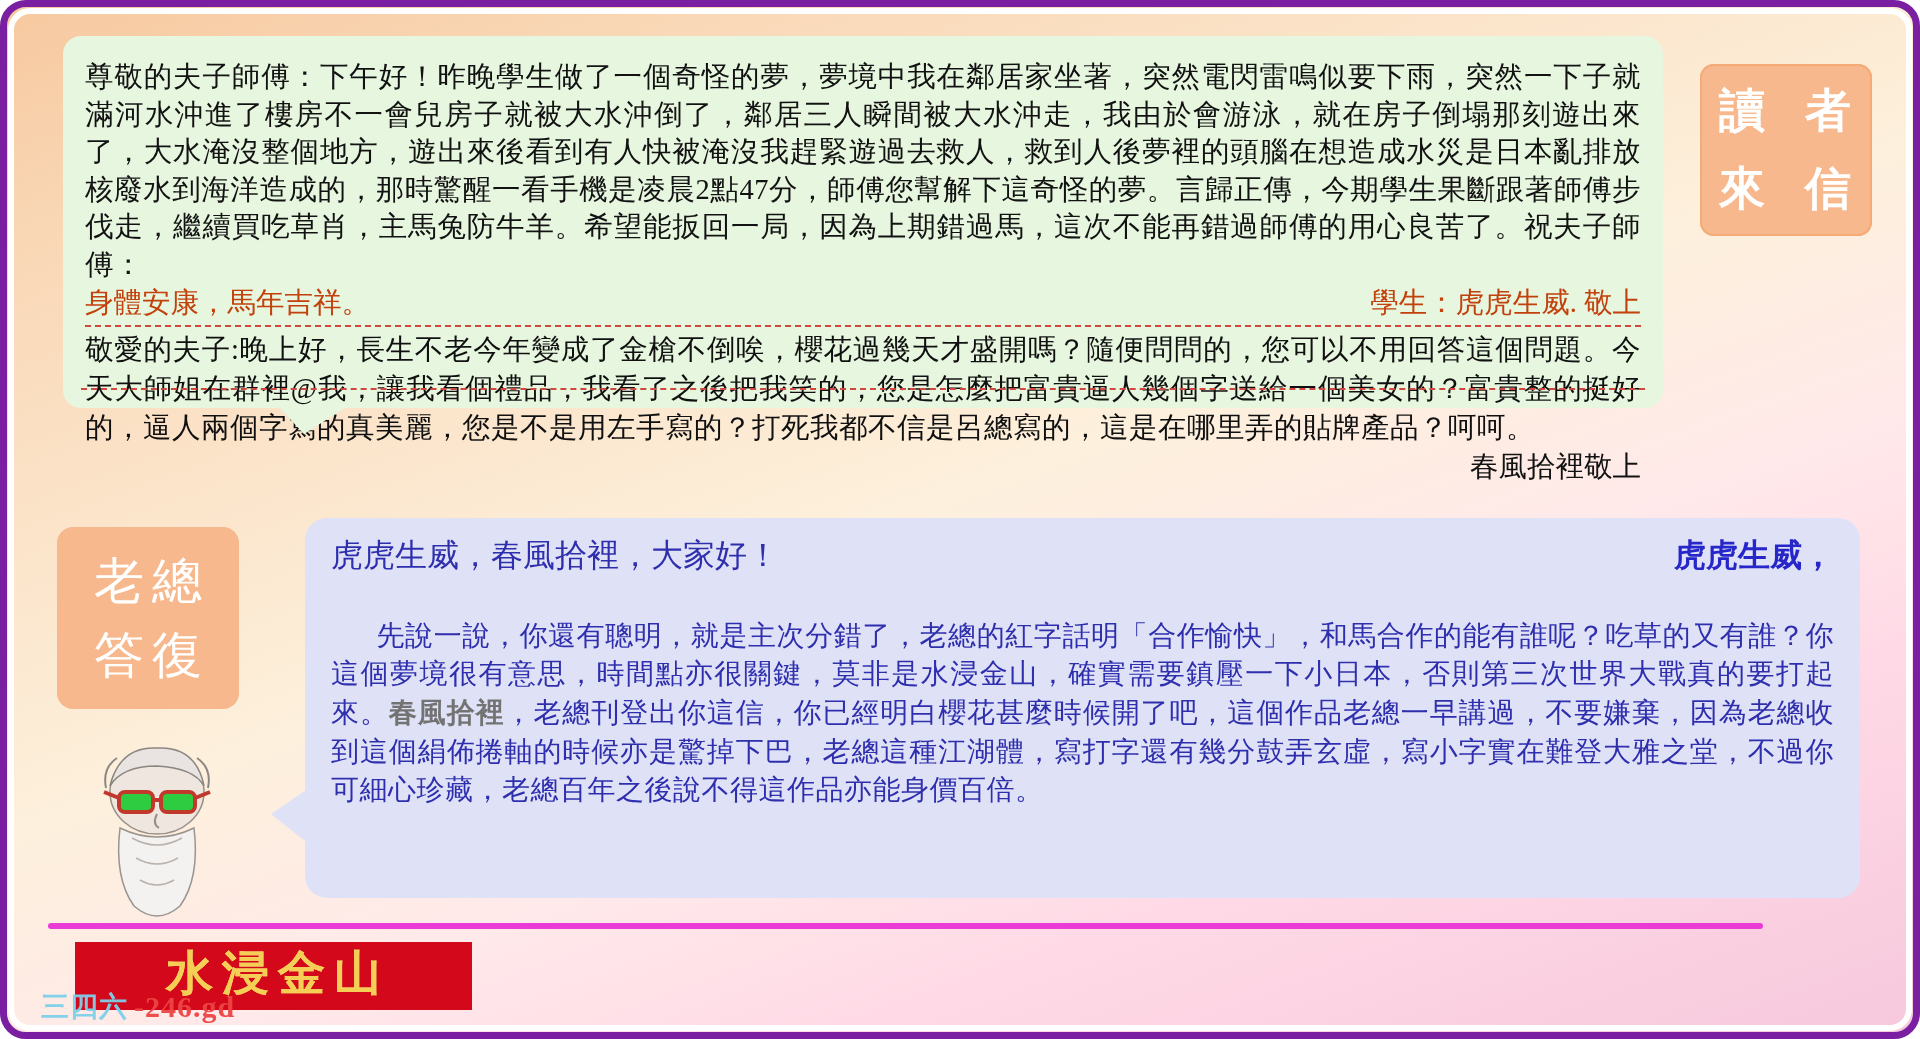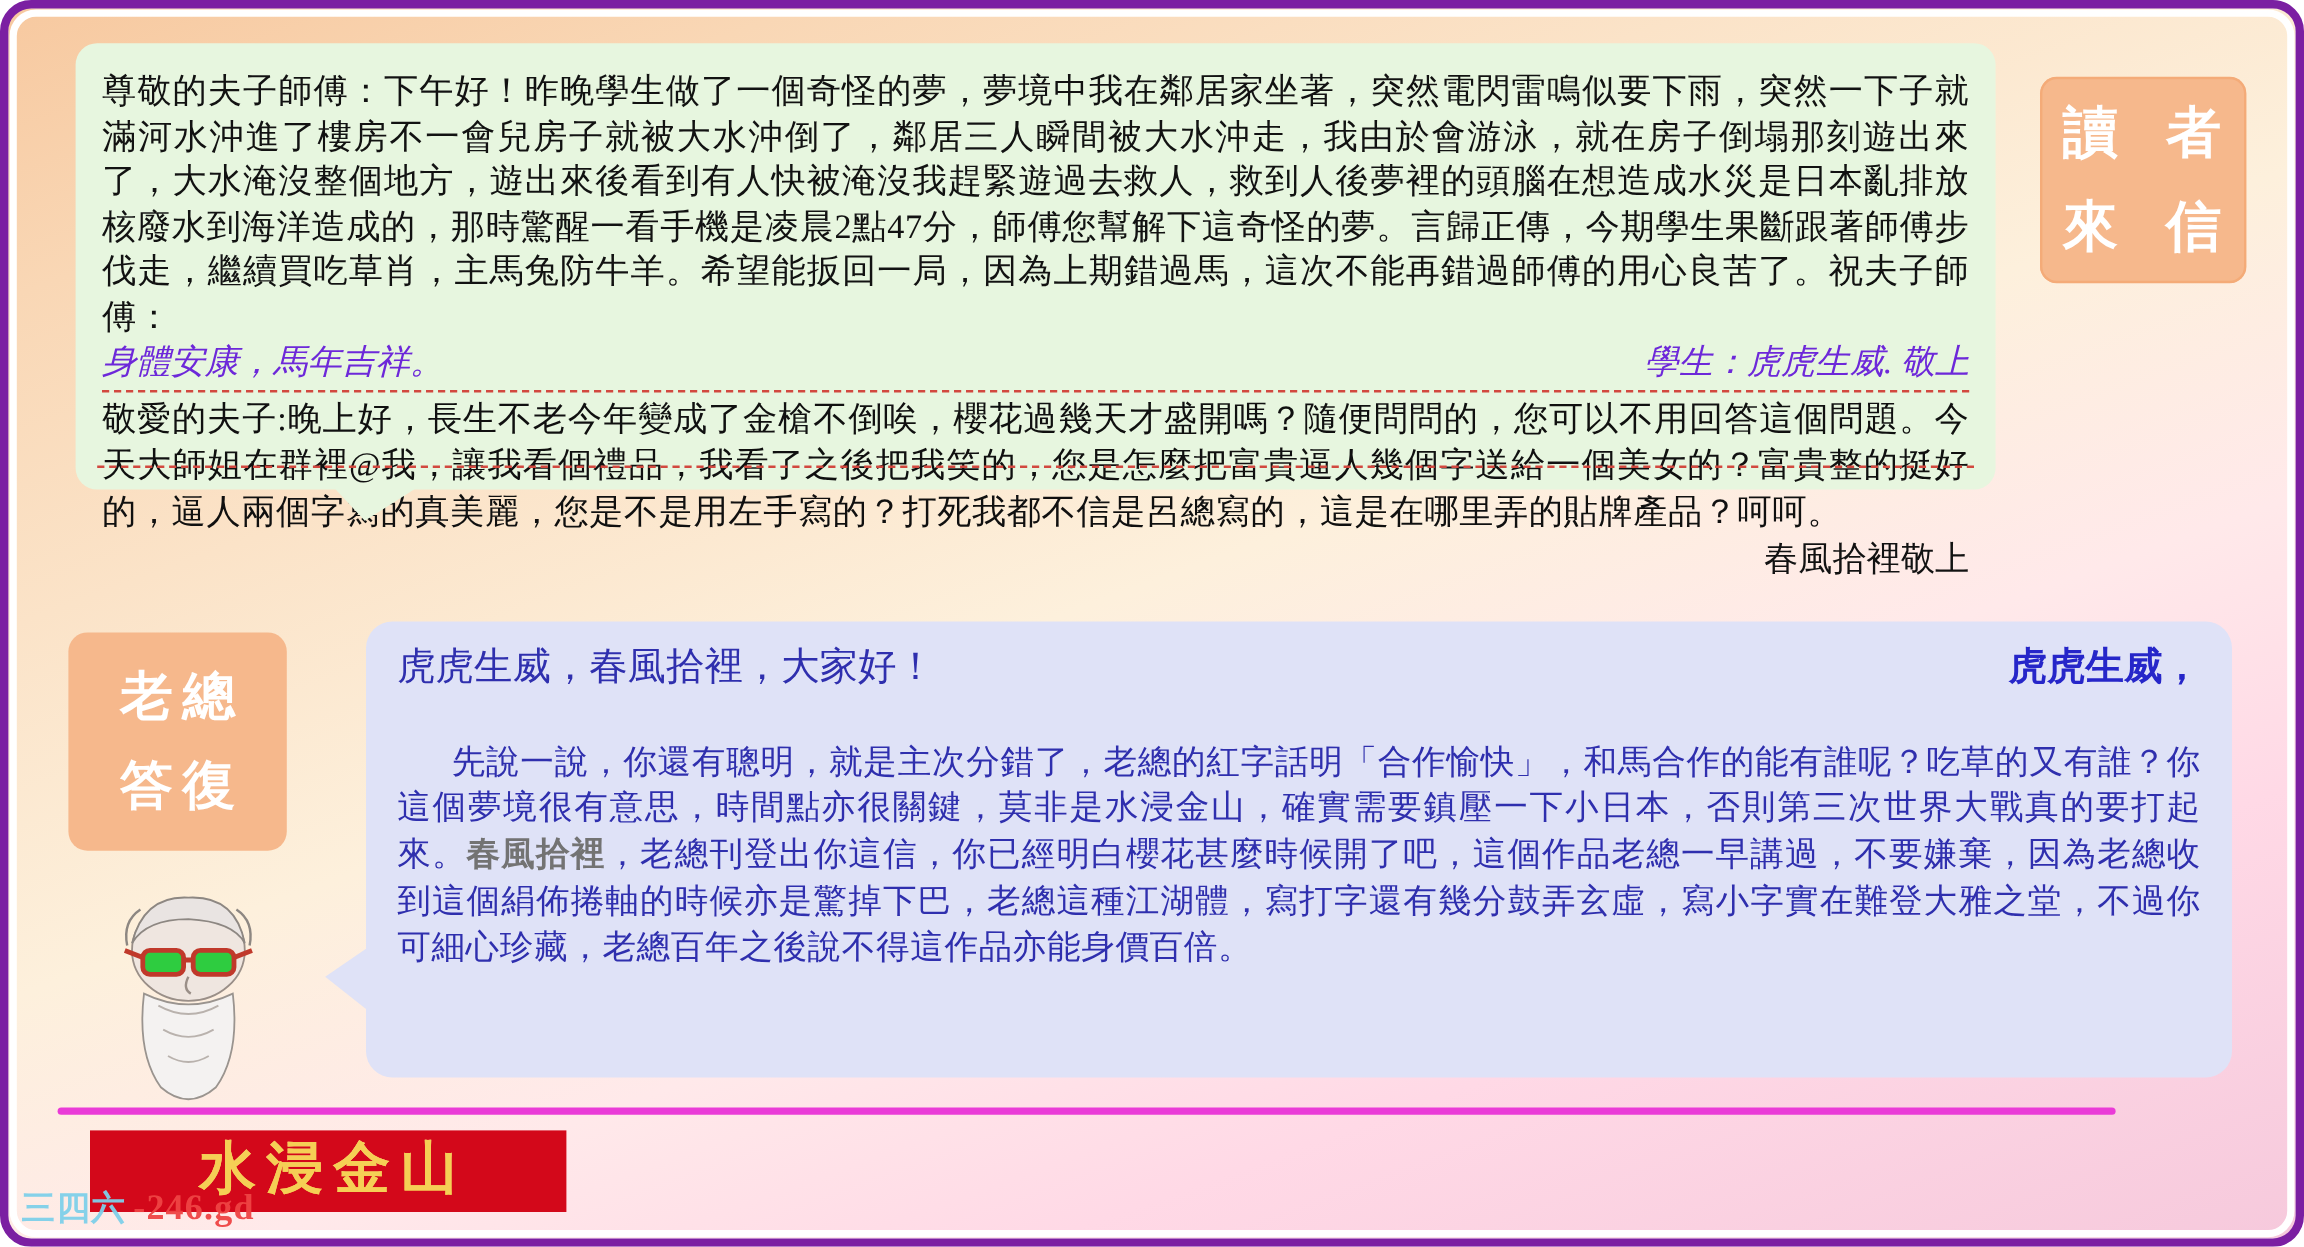--- a/index.html
+++ b/index.html
@@ -75,22 +75,21 @@
     text-align: right;
     font-size: 28.5px;
     line-height: 1.32;
     color: #121212;
   }
   .sign-row {
     display: flex;
     justify-content: space-between;
     font-size: 28.5px;
     line-height: 1.32;
-    color: #6d28d9;
-    font-style: italic;
+    color: #c2410c;
   }
   .divider-dashed {
     border: 0;
     border-top: 2px dashed #d2483f;
     margin: 4px 0 4px 0;
   }
   .letter2-text {
     font-size: 28.5px;
     line-height: 1.36;
     color: #101010;
@@ -139,23 +138,23 @@
     height: 182px;
     background: #f6b88c;
     border-radius: 16px;
     color: #ffffff;
     display: flex;
     flex-direction: column;
     align-items: center;
     justify-content: center;
   }
   .stamp-boss span {
-    font-size: 44px;
+    font-size: 50px;
     line-height: 74px;
-    font-weight: 700;
+    font-weight: 400;
     letter-spacing: 8px;
     text-indent: 8px;
   }
   
   .reply-balloon {
     position: absolute;
     left: 305px;
     top: 518px;
     width: 1555px;
     height: 380px;
@@ -245,20 +244,21 @@
     gap: 6px;
     color: #8fd3e8;
     font-size: 30px;
     font-weight: 700;
     letter-spacing: 1px;
     opacity: 0.95;
   }
   .watermark .wm-logo {
     font-size: 28px;
     color: #7fd0ea;
+    margin-left: 23px;
   }
   .watermark .wm-text {
     color: #ef4444;
   }
 </style>
 </head>
 <body>
 
 <div class="page">
   <div class="frame-outer"></div>

